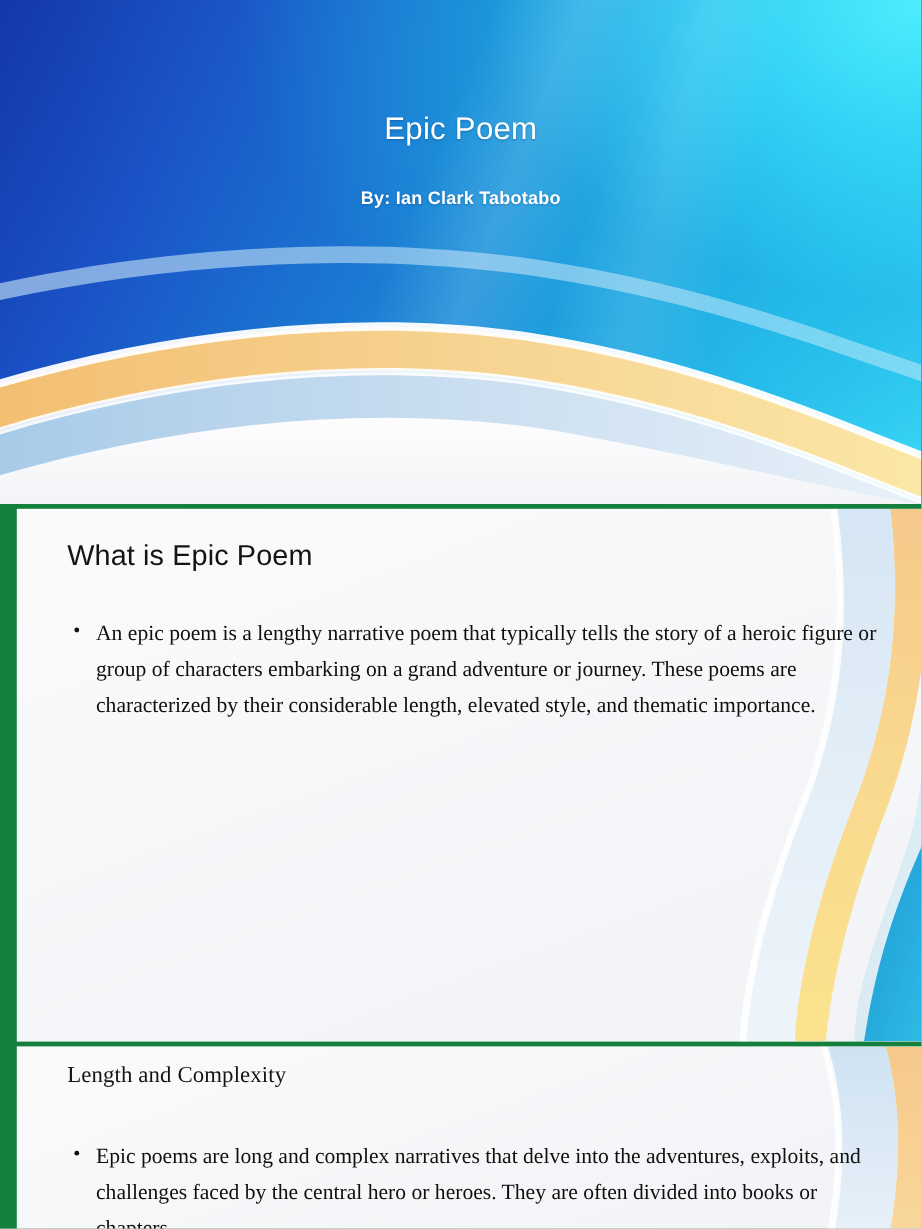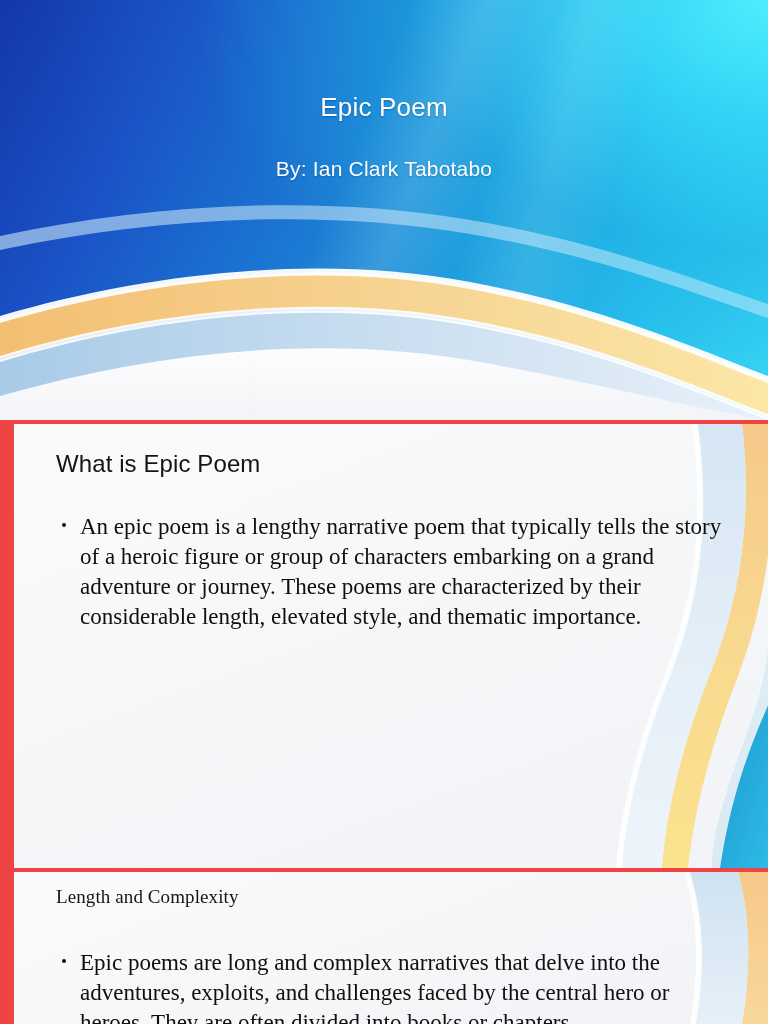--- a/index.html
+++ b/index.html
@@ -3,21 +3,21 @@
 <meta charset="utf-8">
 <title>Epic Poem</title>
 <style>
   html,body{margin:0;padding:0;}
   body{
     width:768px;height:1024px;overflow:hidden;
     background:#ffffff;
     font-family:"Liberation Sans",sans-serif;
     -webkit-font-smoothing:antialiased;
   }
-  .doc{position:relative;width:768px;height:1024px;background:#ef4444;}
+  .doc{position:relative;width:768px;height:1024px;background:#15803d;}
 
   
   .slide{position:absolute;left:0;width:768px;overflow:hidden;background:#f7f8fa;}
 
   
   #slide1{top:0;height:420px;background:#1b52c4;}
   .s1-sky{
     position:absolute;inset:0;
     background:
       radial-gradient(120% 150% at 100% 0%, rgba(80,240,255,.95) 0%, rgba(54,214,247,.85) 18%, rgba(30,170,225,.55) 40%, rgba(25,110,200,.12) 62%, rgba(20,70,180,0) 78%),
@@ -31,21 +31,21 @@
   }
   .s1-waves{position:absolute;left:0;bottom:0;width:768px;height:220px;}
   .s1-text{position:absolute;left:0;top:0;width:768px;text-align:center;color:#ffffff;}
   .s1-title{
     margin:0;padding-top:92px;
     font-size:26px;font-weight:400;letter-spacing:.2px;
     text-shadow:0 1px 2px rgba(0,40,90,.35);
   }
   .s1-sub{
     margin:0;padding-top:34px;
-    font-size:21px;font-weight:400;letter-spacing:.2px;
+    font-size:15px;font-weight:700;letter-spacing:.2px;
     text-shadow:0 1px 2px rgba(0,40,90,.30);
   }
 
   
   .s-content{
     background:linear-gradient(160deg,#fbfbfc 0%,#f6f7f9 45%,#f2f3f6 100%);
     margin-left:14px;
   }
   #slide2{top:424px;height:444px;}
   #slide3{top:872px;height:152px;}
@@ -59,21 +59,21 @@
   }
   .s-head.sans{font-family:"Liberation Sans",sans-serif;font-size:24px;letter-spacing:.1px;}
   .s-head.serif{font-family:"Liberation Serif",serif;font-size:19px;letter-spacing:.1px;}
 
   .bullet-list{position:absolute;left:42px;margin:0;padding:0;list-style:none;}
   .bullet-list li{
     position:relative;
     padding-left:24px;
     color:#0f0f0f;
     font-family:"Liberation Serif",serif;
-    font-size:23px;
+    font-size:18px;
     line-height:30px;
   }
   .bullet-list li::before{
     content:"";position:absolute;left:6px;top:11px;
     width:4px;height:4px;border-radius:50%;background:#111;
   }
   #slide2 .s-head{top:450px;}
   #slide2 .s-head{top:0;}
 </style>
 </head>

